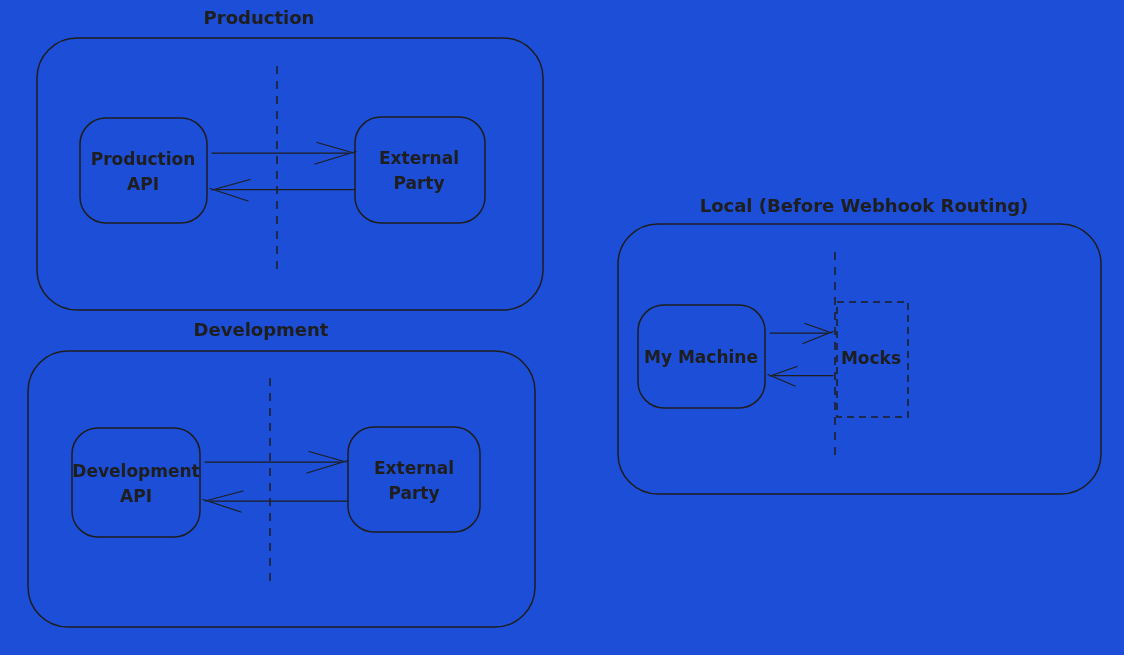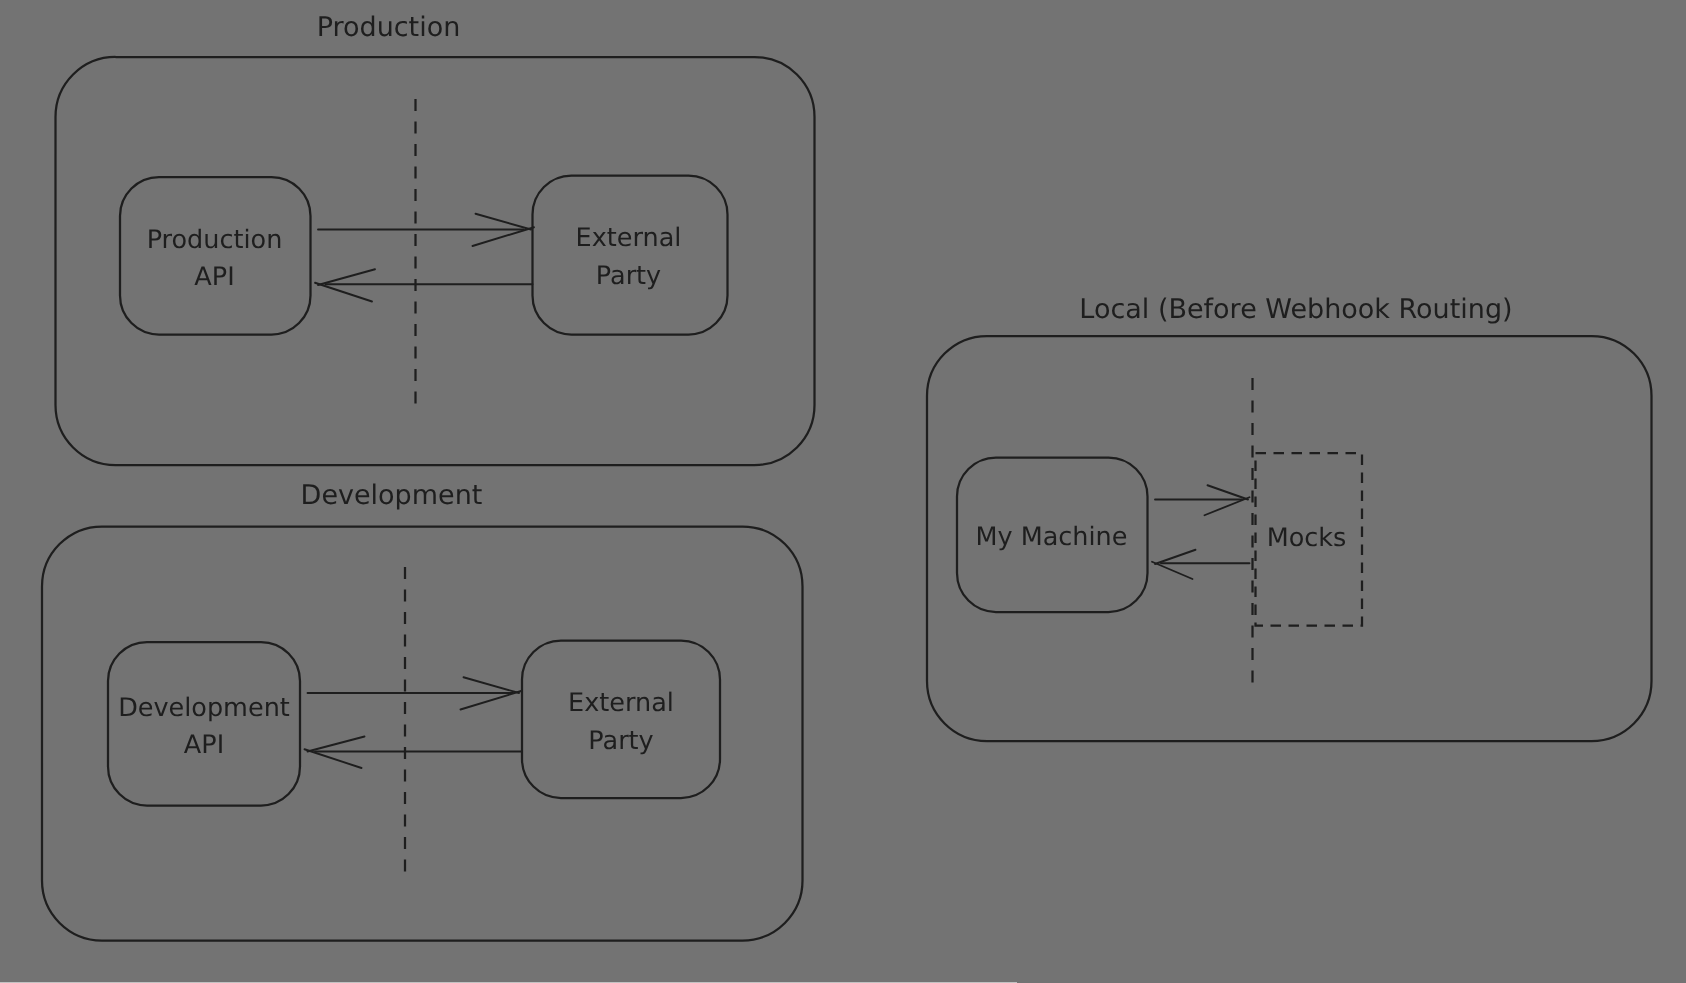--- a/index.html
+++ b/index.html
@@ -4,21 +4,22 @@
 <style>
   html, body {
     margin: 0;
     padding: 0;
     background: #ffffff;
   }
   .canvas-wrap {
     width: 1124px;
     height: 655px;
     position: relative;
-    background: #737373;
+    background: #1d4ed8;
+    font-weight: bold;
   }
   svg {
     font-family: "DejaVu Sans", sans-serif;
     display: block;
   }
   .shape {
     fill: none;
     stroke: var(--stroke, #1e1e1e);
     stroke-width: 1.5;
   }

